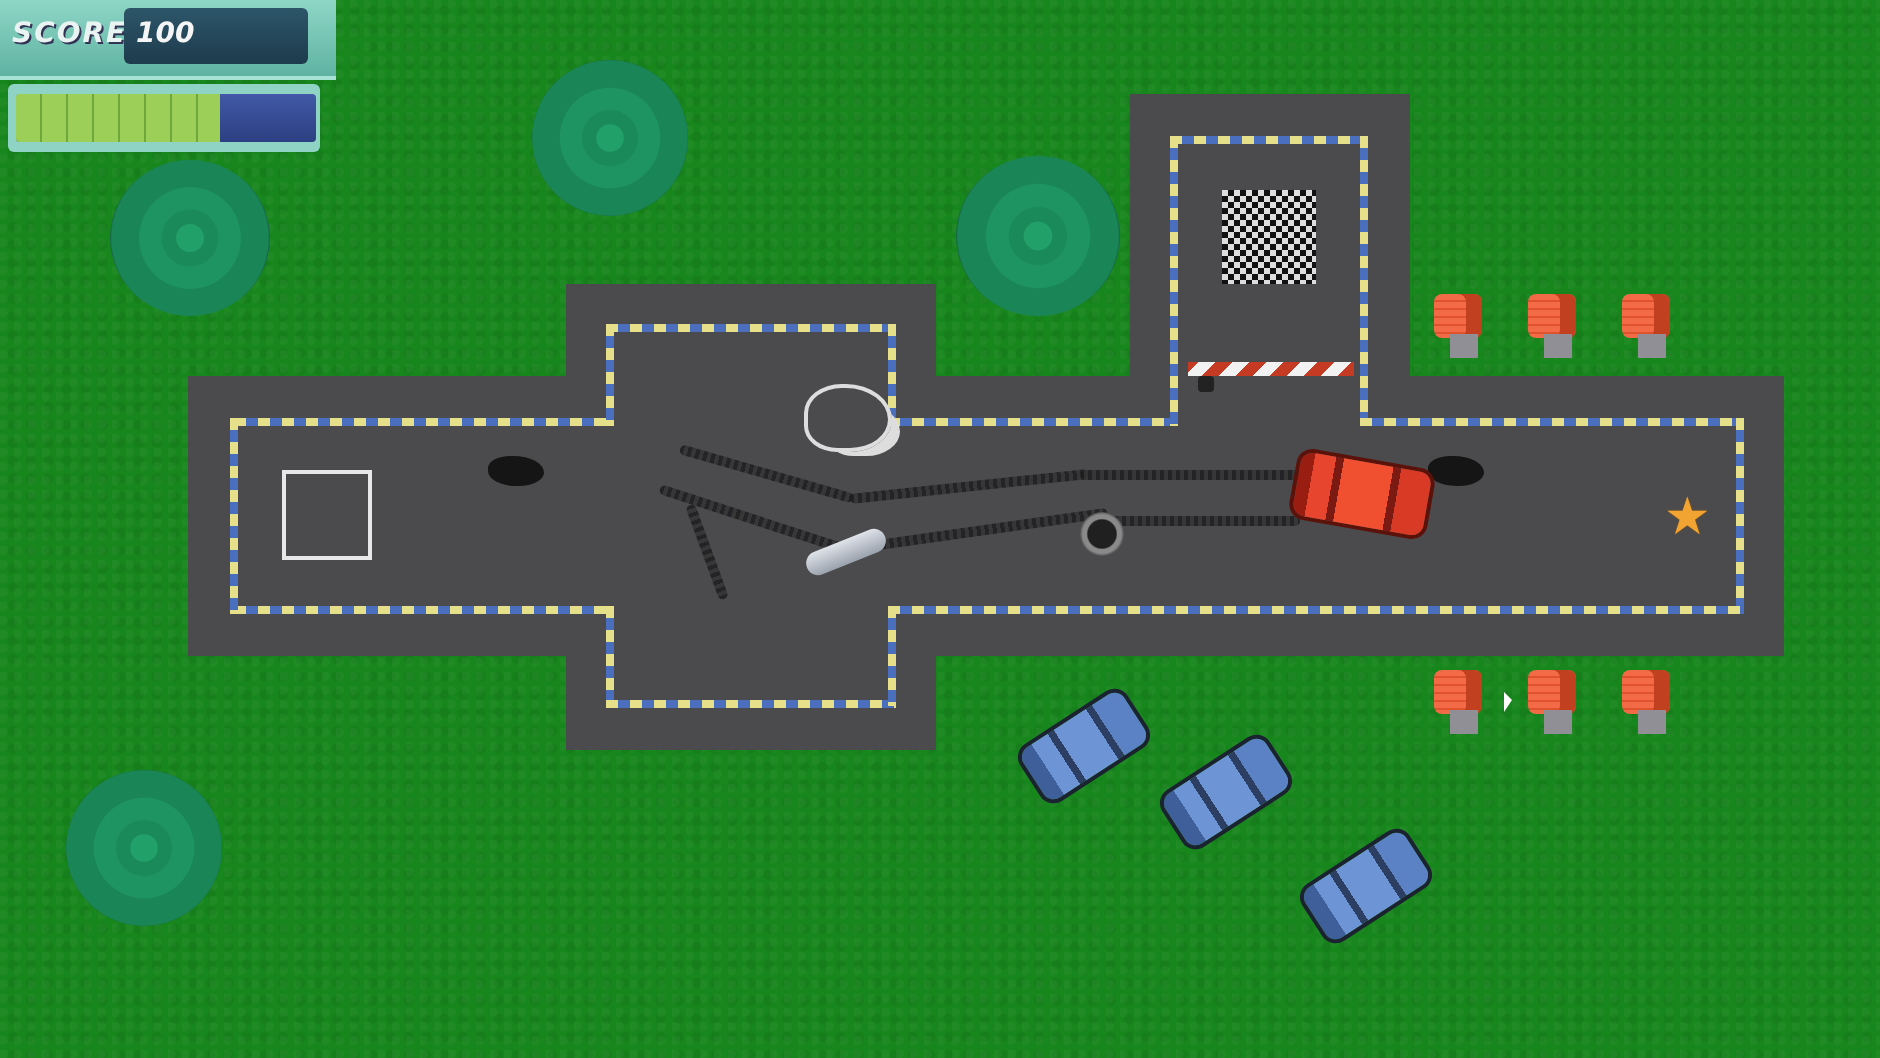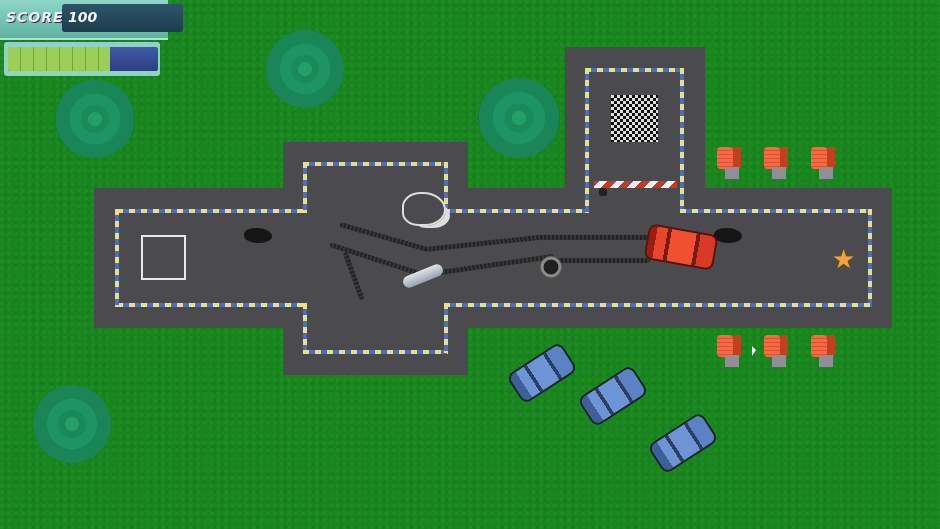--- a/index.html
+++ b/index.html
@@ -22,21 +22,21 @@
   .dash-v { position:absolute; width:4px;
     background: repeating-linear-gradient(180deg, #e6e08a 0 6px, #4a6fbf 6px 12px); }
 
   
   .bush { position:absolute; border-radius:50%;
     background: radial-gradient(circle, #22a06a 0 12%, #1b8a5a 13% 25%, #1f9463 26% 45%, #1a8556 46% 70%, #17694a 71% 88%, rgba(10,50,30,0.6) 89% 100%); }
 
   
   #hud-score { left:0; top:0; width:168px; height:38px; background:linear-gradient(#8ed6c6,#5fb3a2); border-bottom:2px solid #a8e2d5; }
   #hud-score .label { position:absolute; left:6px; top:9px; font-size:14px; font-style:italic; font-weight:bold; color:#e9f4f2; letter-spacing:1px; text-shadow:1px 1px 0 #335; }
-  #hud-score .box { position:absolute; left:62px; top:4px; width:121px; height:28px; background:linear-gradient(#2d5569,#1d3c4d); border-radius:3px; }
+  #hud-score .box { position:absolute; left:62px; top:4px; width:92px; height:28px; background:linear-gradient(#2d5569,#1d3c4d); border-radius:3px; }
   #hud-score .val { position:absolute; left:6px; top:5px; font-size:14px; font-style:italic; font-weight:bold; color:#f5f5f5; }
   #hud-bar { left:4px; top:42px; width:156px; height:34px; background:#8fd3c4; border-radius:3px; }
   #hud-bar .track { position:absolute; left:4px; top:5px; width:150px; height:24px; background:linear-gradient(#4159a6,#2c3f82); border-radius:2px; overflow:hidden; }
   #hud-bar .fill { position:absolute; left:0; top:0; height:100%;
     background: repeating-linear-gradient(90deg, #9ccf58 0 12px, #6fa83a 12px 13px), linear-gradient(#b2e06a,#6aa336); }
 
   
   #finish { left:611px; top:95px; width:47px; height:47px;
     background-image: conic-gradient(#111 25%, #ddd 0 50%, #111 0 75%, #ddd 0);
     background-size:6px 6px; }

